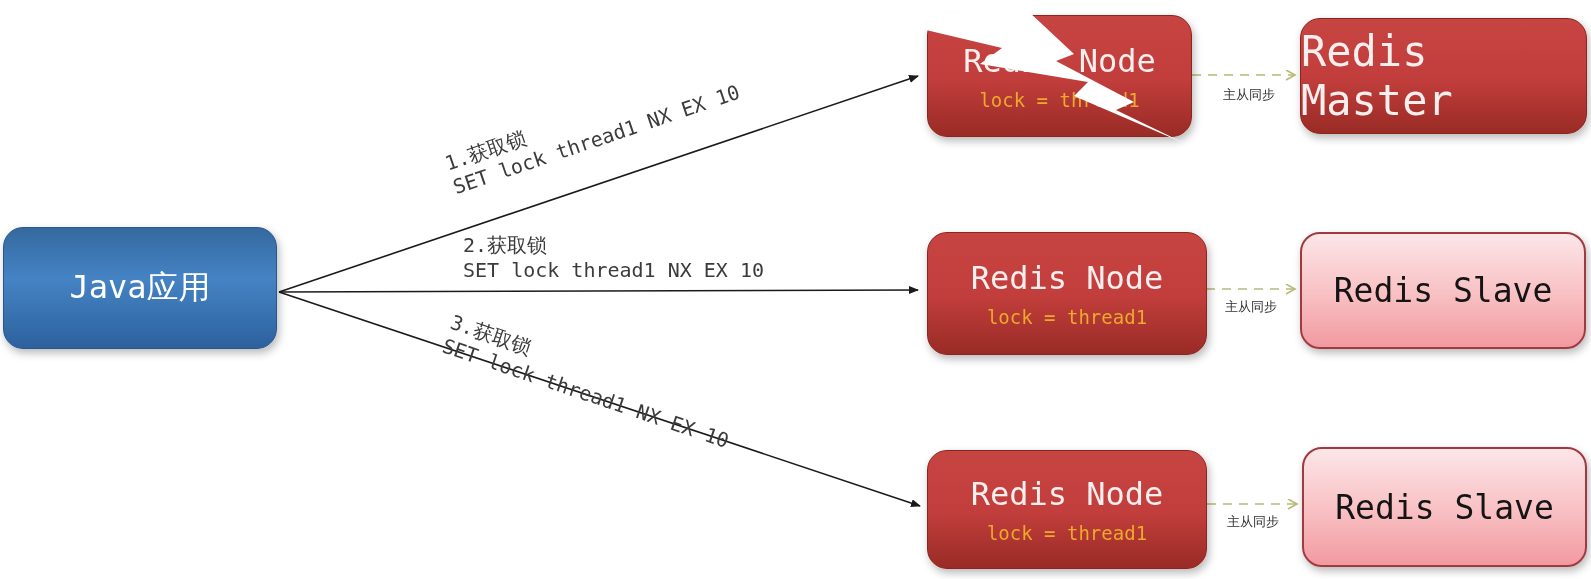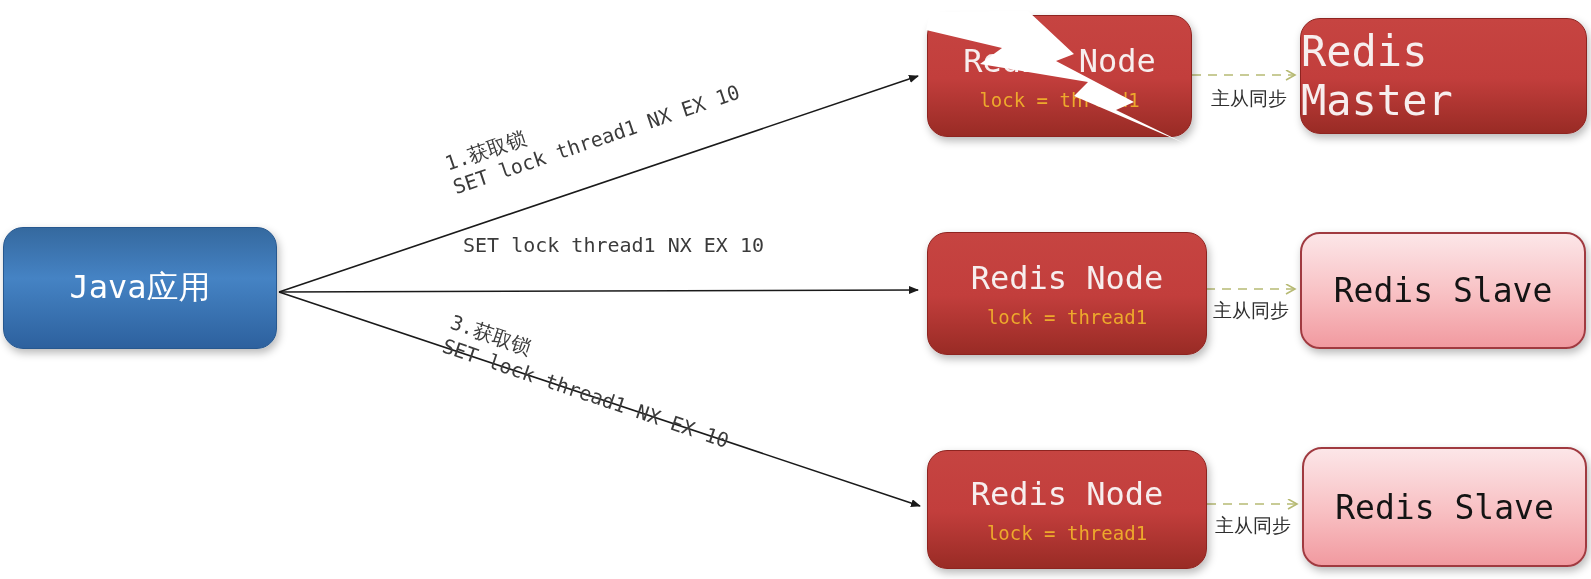--- a/index.html
+++ b/index.html
@@ -53,21 +53,21 @@
     position:absolute;z-index:1;
     color:#3b3b3b;font-size:20px;line-height:25px;white-space:nowrap;
   }
   .acq-label .cjk{font-size:20px;}
   .acq1{left:458px;top:150px;transform:rotate(-18.7deg);transform-origin:0 100%;height:50px;}
   .acq2{left:463px;top:233px;}
   .acq3{left:455px;top:310px;transform:rotate(18.7deg);transform-origin:0 0;}
   .sync-label{
     position:absolute;z-index:2;
     width:96px;text-align:center;
-    color:#2f2f2f;font-size:19px;
+    color:#2f2f2f;font-size:13px;
     font-family:"Liberation Sans","DejaVu Sans",sans-serif;
   }
   .sync1{left:1201px;top:86px;}
   .sync2{left:1203px;top:298px;}
   .sync3{left:1205px;top:513px;}
 </style>
 </head>
 <body>
 
 <div class="canvas">
@@ -91,20 +91,21 @@
 
   <div class="box java">
     <span>Java应用</span>
   </div>
 
   <div class="acq-label acq1">
     <div class="cjk">1.获取锁</div>
     <div>SET lock thread1 NX EX 10</div>
   </div>
   <div class="acq-label acq2">
+    <div class="cjk">2.获取锁</div>
     <div>SET lock thread1 NX EX 10</div>
   </div>
   <div class="acq-label acq3">
     <div class="cjk">3.获取锁</div>
     <div>SET lock thread1 NX EX 10</div>
   </div>
 
   <div class="box rednode node1">
     <span class="node-title">Redis Node</span>
     <span class="lock-line">lock = thread1</span>

